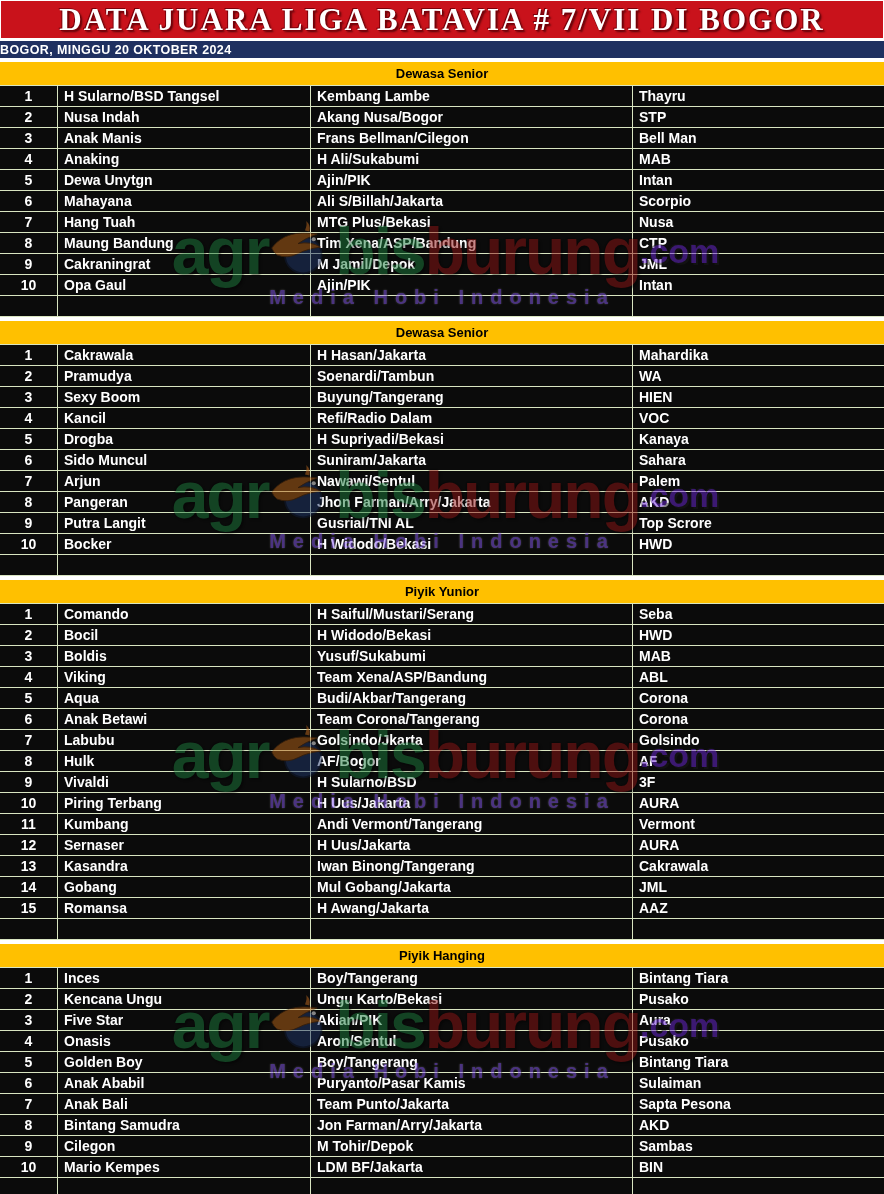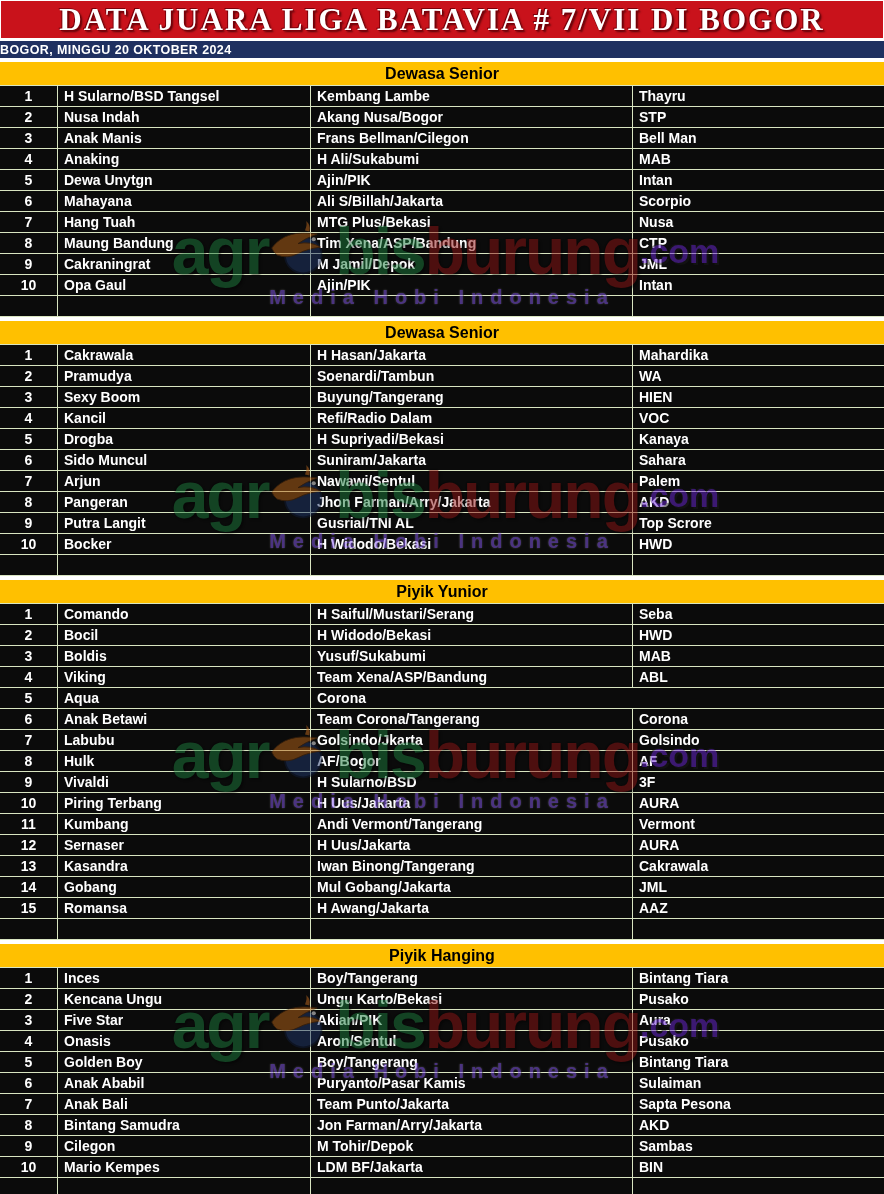--- a/index.html
+++ b/index.html
@@ -24,21 +24,21 @@
     height:17px; background:#1f3060; margin-top:2px;
     display:flex; align-items:center; 
   }
   .date-text { color:#ffffff; font-weight:bold; font-size:12.5px; letter-spacing:.4px; }
 
   
   .section { margin-top:4px; }
   .sec-header {
     height:23px; background:#ffc000;
     display:flex; align-items:center; justify-content:center;
-    font-weight:bold; font-size:16px; color:#000000;
+    font-weight:bold; font-size:13px; color:#000000;
   }
   .rows { border-top:1px solid #d9e5c1; }
   .row {
     display:grid; grid-template-columns:58px 253px 322px auto;
     height:21px; background:#0b0b0b; border-bottom:1px solid #d9e5c1;
     box-sizing:border-box;
   }
   .cell {
     color:#ffffff; font-weight:bold; font-size:14px; line-height:20px;
     padding:0 6px; border-right:1px solid #d9e5c1;
@@ -282,20 +282,21 @@
     <div class="row">
       <div class="cell rank">4</div>
       <div class="cell">Viking</div>
       <div class="cell">Team Xena/ASP/Bandung</div>
       <div class="cell">ABL</div>
     </div>
 
     <div class="row">
       <div class="cell rank">5</div>
       <div class="cell">Aqua</div>
+      <div class="cell">Budi/Akbar/Tangerang</div>
       <div class="cell">Corona</div>
     </div>
 
     <div class="row">
       <div class="cell rank">6</div>
       <div class="cell">Anak Betawi</div>
       <div class="cell">Team Corona/Tangerang</div>
       <div class="cell">Corona</div>
     </div>
 

